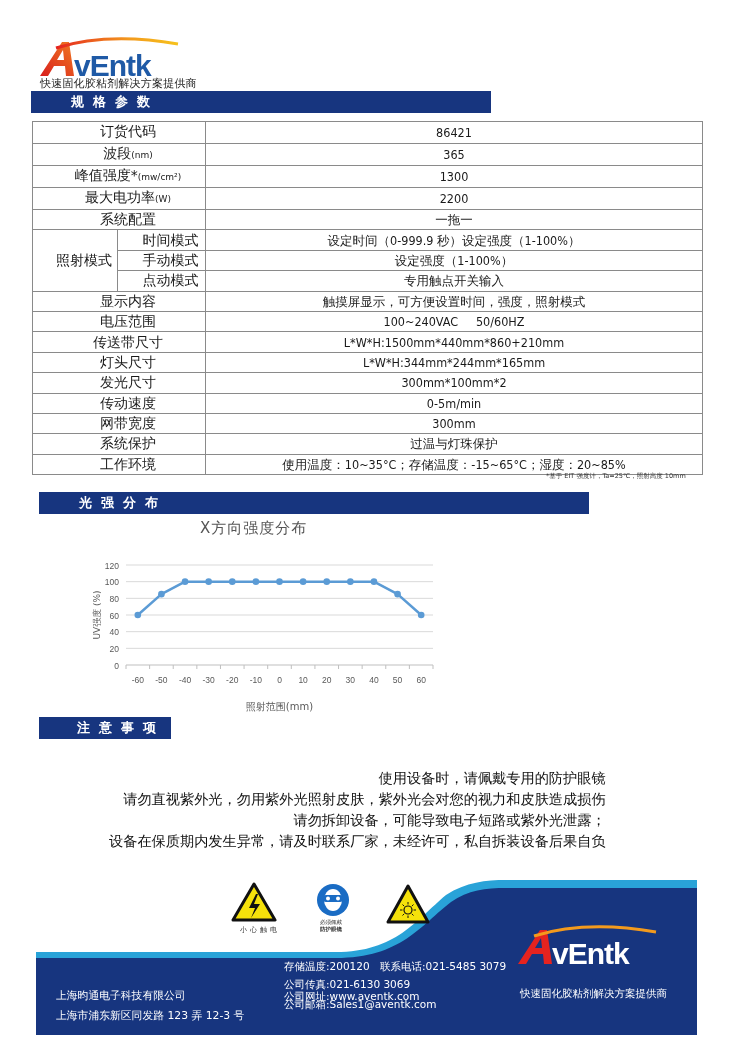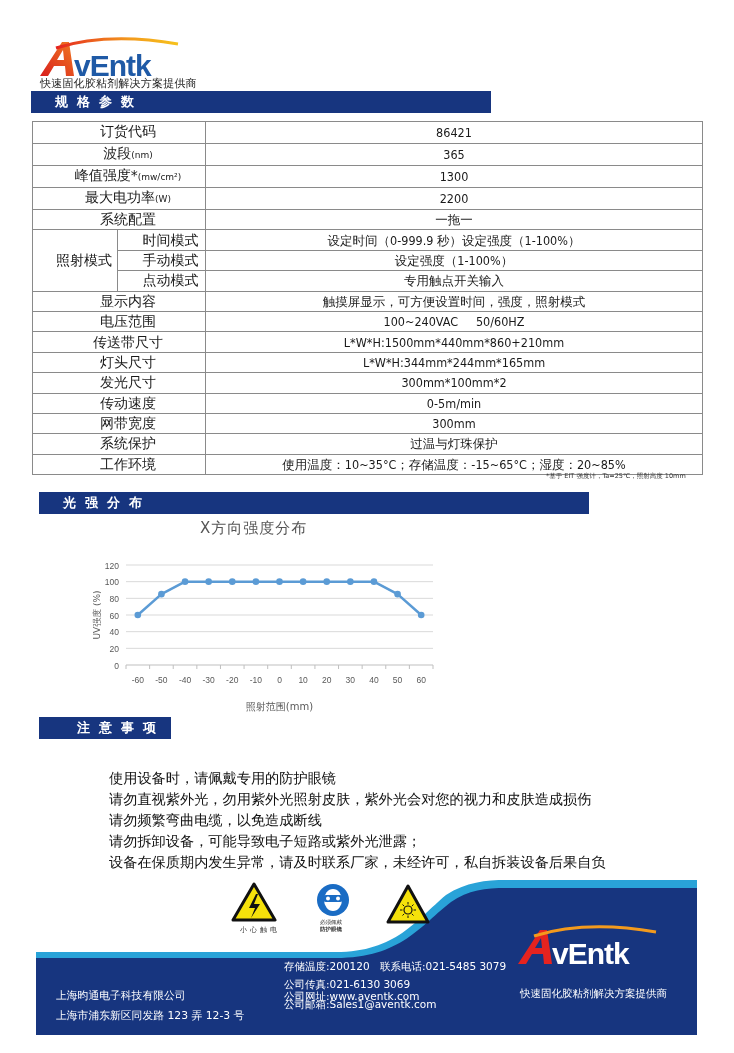--- a/index.html
+++ b/index.html
@@ -2,37 +2,37 @@
 <html><head>
 <meta charset="utf-8">
 <style>
   * { box-sizing: border-box; margin: 0; padding: 0; }
   html, body { width: 734px; height: 1053px; background: #ffffff; overflow: hidden; }
   body { position: relative; font-family: "DejaVu Sans", "Liberation Sans", sans-serif; color: #1a1a1a; }
 
   .logo { position: absolute; left: 38px; top: 34px; width: 160px; height: 44px; }
   .logo-tag { position: absolute; left: 40px; top: 76px; font-size: 11px; color: #222; letter-spacing: 0.2px; }
 
-  .section-bar { position: absolute; height: 22px; background: #17357f; color: #fff; font-weight: bold; font-size: 13px; letter-spacing: 9px; line-height: 22px; padding-left: 24px; }
+  .section-bar { position: absolute; height: 22px; background: #17357f; color: #fff; font-weight: bold; font-size: 13px; letter-spacing: 9px; line-height: 22px; padding-left: 40px; }
   .bar-specs { left: 31px; top: 91px; width: 460px; }
   .bar-light { left: 39px; top: 492px; width: 550px; }
   .bar-notes { left: 39px; top: 717px; width: 132px; padding-left: 38px; }
 
   table.spec { position: absolute; left: 32px; top: 121px; width: 670px; border-collapse: collapse; font-size: 13px; table-layout: fixed; }
   table.spec td { border: 1px solid #8a8a8a; height: 20.4px; text-align: center; padding: 0; line-height: 19px; white-space: nowrap; }
   table.spec td.lbl { font-size: 14px; padding-left: 18px; }
   table.spec td.val { font-family: "DejaVu Sans Condensed", "DejaVu Sans", "Liberation Sans", sans-serif; font-size: 12.5px; }
   .unit { font-size: 9px; }
   .footnote { position: absolute; left: 546px; top: 472px; font-size: 6.5px; color: #333; }
 
   .chart { position: absolute; left: 66px; top: 515px; width: 380px; height: 200px; }
   .chart-title { position: absolute; left: 200px; top: 519px; font-size: 15px; color: #555; letter-spacing: 1px; }
 
   .notes { position: absolute; left: 109px; top: 768px; font-size: 14.2px; line-height: 21px; color: #111; }
-  .notes div { white-space: nowrap; }
+  .notes div { white-space: nowrap; text-align: right; }
 
   .warn-icons { position: absolute; left: 231px; top: 880px; width: 210px; height: 60px; }
   .warn-label { position: absolute; font-size: 7px; color: #333; letter-spacing: 3px; }
 
   .footer { position: absolute; left: 36px; top: 880px; width: 661px; height: 155px; }
   .footer-text { position: absolute; color: #fff; font-size: 10.5px; white-space: nowrap; }
   .f-left { font-size: 10.8px; }
 </style>
 </head>
 <body>
@@ -196,21 +196,20 @@
     <circle cx="397.5769230769231" cy="594.1666666666666" r="3.3" fill="#5b9bd5"></circle>
     <circle cx="421.19230769230774" cy="615" r="3.3" fill="#5b9bd5"></circle>
     <text x="279.5" y="710" text-anchor="middle" font-size="10" fill="#595959" font-family="DejaVu Sans, sans-serif">照射范围(mm)</text>
     <text x="0" y="0" text-anchor="middle" font-size="9" fill="#595959" font-family="DejaVu Sans, sans-serif" transform="translate(100,615) rotate(-90)">UV强度 (%)</text>
   </svg>
 
 <div class="section-bar bar-notes">注意事项</div>
 <div class="notes">
   <div>使用设备时，请佩戴专用的防护眼镜</div>
   <div>请勿直视紫外光，勿用紫外光照射皮肤，紫外光会对您的视力和皮肤造成损伤</div>
-  <div>请勿频繁弯曲电缆，以免造成断线</div>
   <div>请勿拆卸设备，可能导致电子短路或紫外光泄露；</div>
   <div>设备在保质期内发生异常，请及时联系厂家，未经许可，私自拆装设备后果自负</div>
 </div>
 
 <svg class="footer" viewBox="0 0 661 155">
   <path d="M0 72 L300 72 C360 72 380 40 410 15 C430 2 450 0 470 0 L661 0 L661 155 L0 155 Z" fill="#29a3d8"></path>
   <path d="M0 78 L300 78 C365 78 385 45 415 22 C432 10 450 8 470 8 L661 8 L661 155 L0 155 Z" fill="#17357f"></path>
   <g transform="translate(480,42)">
     <path d="M2 42 L24 8 L31 8 L36 42 L28 42 L27 32 L16 32 L10 42 Z M19 26 L26 26 L25 16 Z" fill="#e5231f"></path>
     <path d="M18 14 Q70 -2 140 10" stroke="#f39a1d" stroke-width="3" fill="none"></path>

